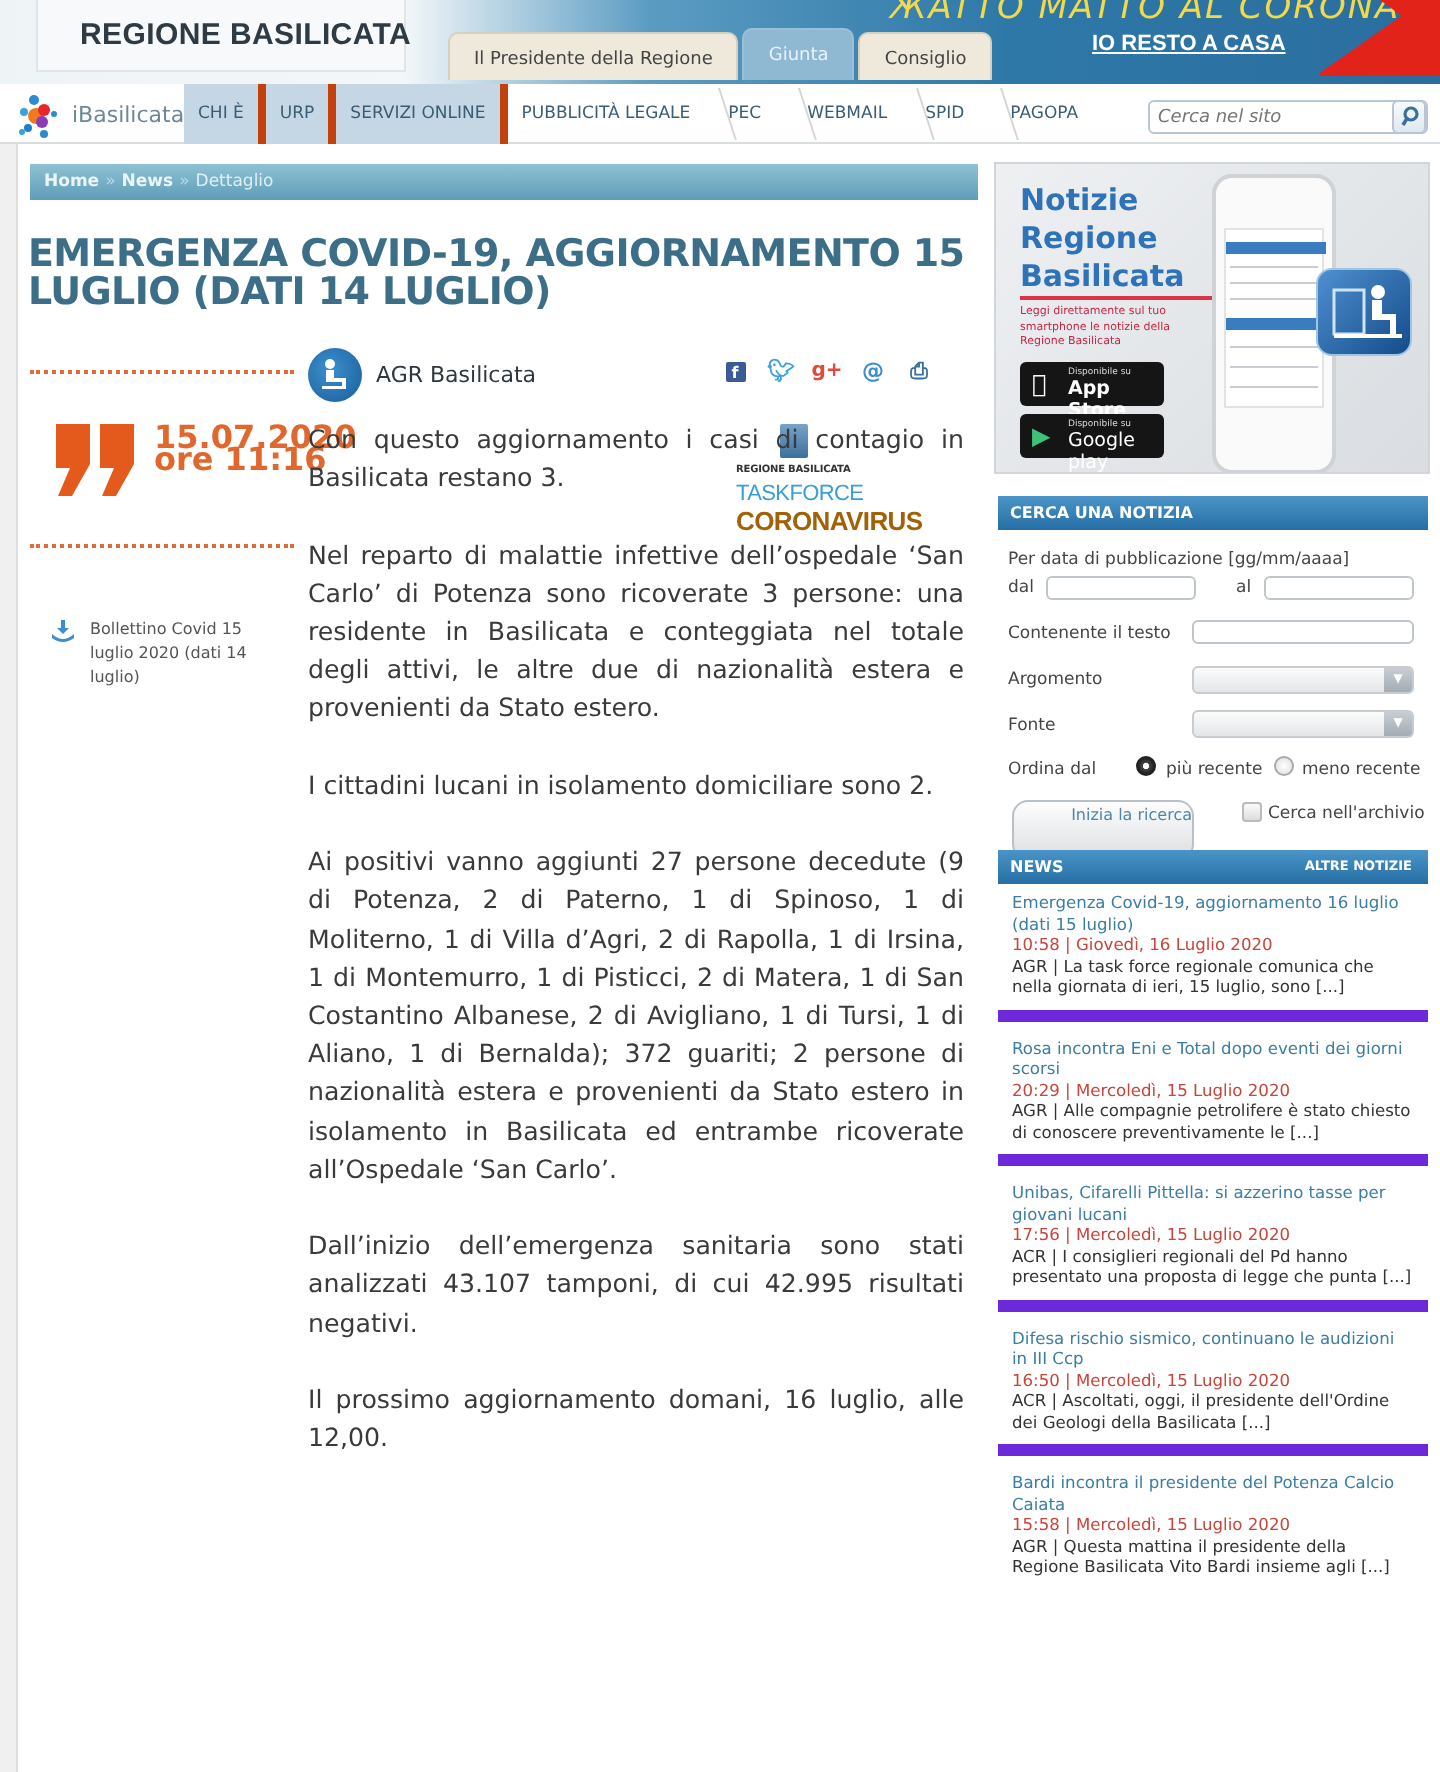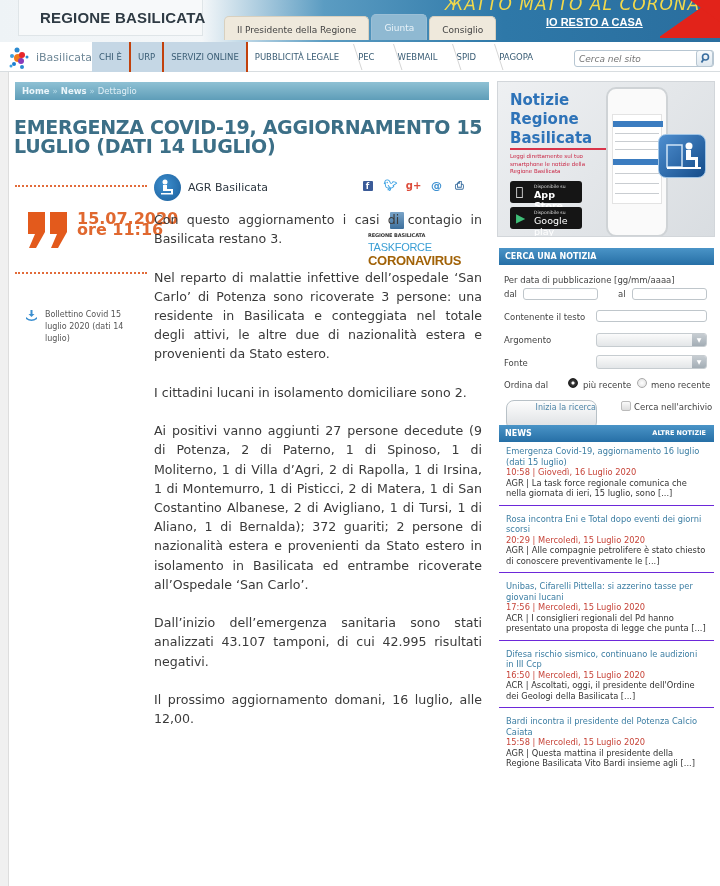--- a/index.html
+++ b/index.html
@@ -23,21 +23,21 @@
   .top-tabs { position: absolute; top: 16px; left: 224px; height: 24px; display: flex; }
   .top-tab { height: 24px; padding: 0 12px; font-size: 9px; line-height: 26px; color: #444; background: #efe9dc; border: 1px solid #d8d0bf; border-bottom: none; border-radius: 5px 5px 0 0; margin-right: 2px; white-space: nowrap; }
   .top-tab.active { background: #8fb9d2; color: #e8f2f8; border-color: #9bbfd6; margin-top: -2px; height: 26px; }
 
   
   .navbar { position: absolute; left: 0; top: 42px; width: 720px; height: 30px; background: #fff; border-bottom: 1px solid #d8dde0; }
   .ib-logo { position: absolute; left: 8px; top: 4px; width: 28px; height: 24px; }
   .ib-text { position: absolute; left: 36px; top: 9px; font-size: 11px; color: #6e8797; font-family: "DejaVu Sans", sans-serif; }
   .nav-items { position: absolute; left: 92px; top: 0; height: 30px; display: flex; }
   .nav-item { height: 30px; line-height: 30px; font-size: 8.5px; color: #3a5d75; padding: 0 7px; white-space: nowrap; position: relative; }
-  .nav-item.shaded { background: #c5d7e5; border-right: 2px solid #c2410c; }
+  .nav-item.shaded { background: #c5d7e5; border-right: 4px solid #c2410c; }
   .nav-item.chev { padding-left: 12px; }
   .nav-item.chev:before { content: ""; position: absolute; left: 0; top: 2px; width: 7px; height: 26px; border-right: 1px solid #d5d5d5; transform: skewX(18deg); transform-origin: top; }
   .search-input { position: absolute; left: 574px; top: 8px; width: 140px; height: 17px; border: 1px solid #b7c6d2; border-radius: 3px; font-size: 9px; font-style: italic; color: #567; padding: 2px 4px; background: #fff; font-family: "DejaVu Sans", sans-serif; }
   .search-btn { position: absolute; left: 696px; top: 8px; width: 17px; height: 17px; border: 1px solid #b7c6d2; border-radius: 3px; background: linear-gradient(#f8fbfd,#dfe8ef); }
 
   
   .breadcrumb { position: absolute; left: 15px; top: 82px; width: 474px; height: 18px; background: linear-gradient(#8fc1d4,#5e9db8); font-size: 8.5px; color: #eaf5fa; padding: 4px 7px; font-weight: bold; }
   .breadcrumb .sep { color: #b9dcea; font-weight: normal; margin: 0 3px; }
   .breadcrumb .current { font-weight: normal; color: #e0eff6; }
 
@@ -88,21 +88,21 @@
   .lbl { position: absolute; font-size: 8.5px; color: #444; white-space: nowrap; }
   .field { position: absolute; height: 12px; border: 1px solid #bfc6cb; border-radius: 3px; background: #fff; }
   .select { position: absolute; height: 14px; border: 1px solid #c6ccd0; border-radius: 3px; background: linear-gradient(#fbfbfb,#e3e6e8); }
   .select .arrow { position: absolute; right: 0; top: 0; width: 14px; height: 12px; background: linear-gradient(#c7cdd2,#a3adb5); border-radius: 0 2px 2px 0; color: #fff; font-size: 6px; text-align: center; line-height: 12px; }
   .radio { position: absolute; width: 10px; height: 10px; border-radius: 50%; border: 1px solid #aaa; background: radial-gradient(circle,#fff,#ddd); }
   .radio.on { background: radial-gradient(circle,#fff 25%, #444 30%, #222 70%); border-color: #222; }
   .checkbox { position: absolute; width: 10px; height: 10px; border: 1px solid #bbb; border-radius: 2px; background: linear-gradient(#fafafa,#ddd); }
   .search-submit { position: absolute; left: 7px; top: 137px; width: 91px; height: 30px; border: 1px solid #b8c1c7; border-radius: 8px; background: linear-gradient(#fdfdfd,#dcdfe2); color: #4f86a8; font-size: 8px; text-align: right; line-height: 13px; }
 
   .news-list { position: absolute; left: 499px; top: 443px; width: 215px; }
-  .news-item { padding: 3px 7px 6px 7px; border-bottom: 1px solid #6d28d9; margin-bottom: 5px; }
+  .news-item { padding: 3px 7px 6px 7px; border-bottom: 6px solid #6d28d9; margin-bottom: 5px; }
   .news-title { font-size: 8.3px; line-height: 10.5px; color: #3c7ea3; }
   .news-date { font-size: 8.3px; line-height: 10.5px; color: #c7453a; }
   .news-snippet { font-size: 8.3px; line-height: 10.5px; color: #333; }
 </style>
 </head>
 <body>
 
 <div class="page-bg"></div>
 <div class="page"></div>
 

